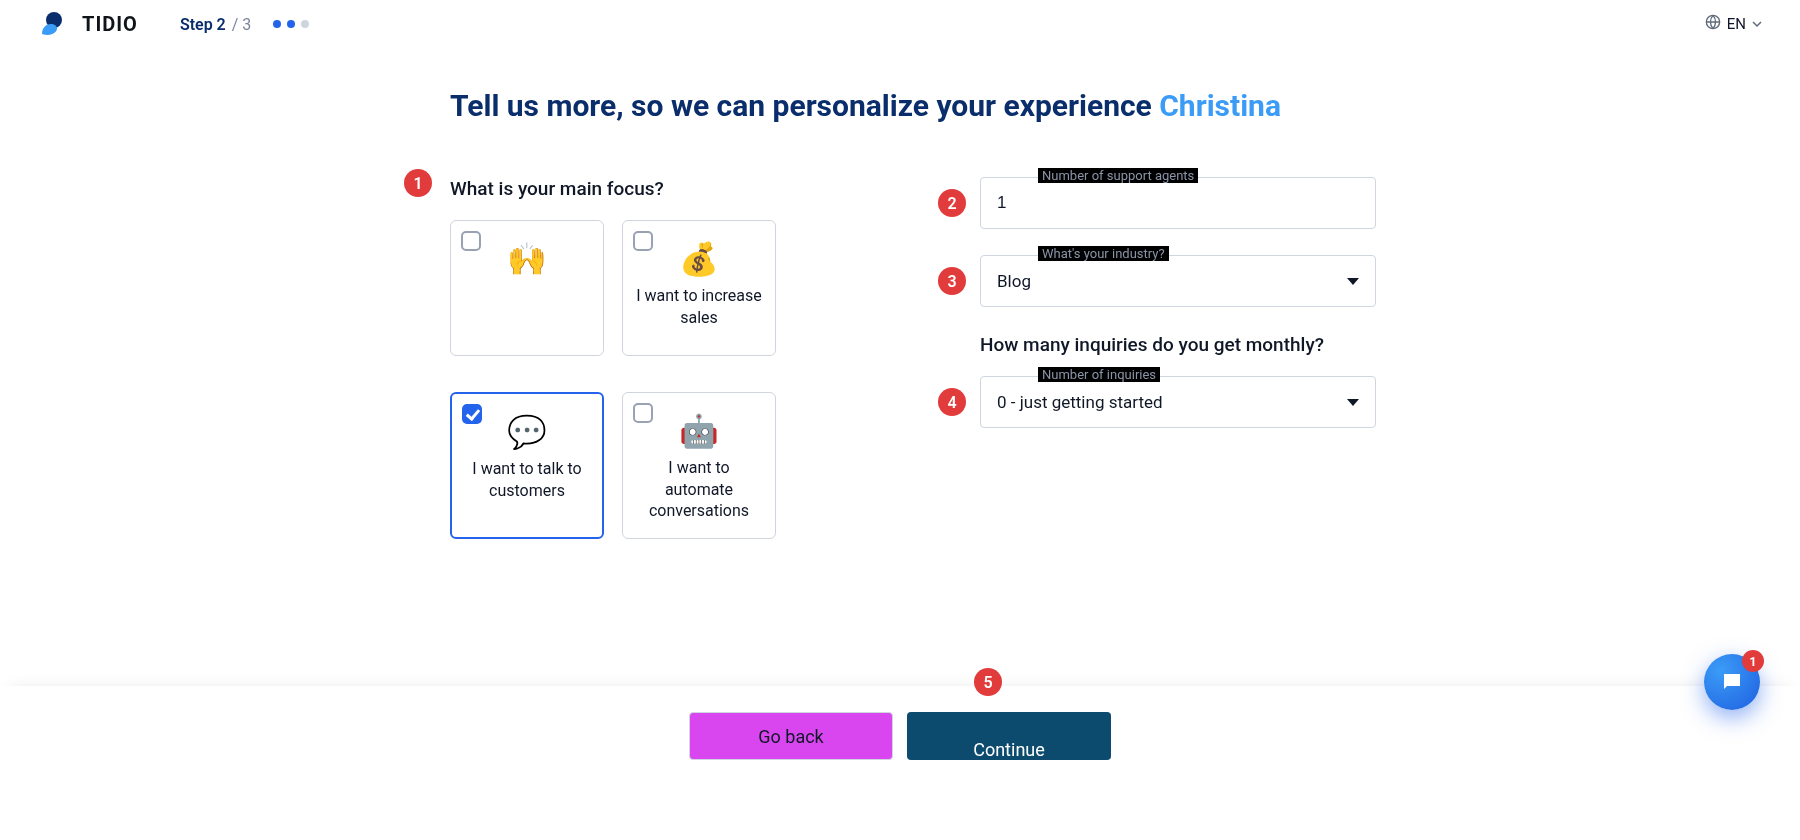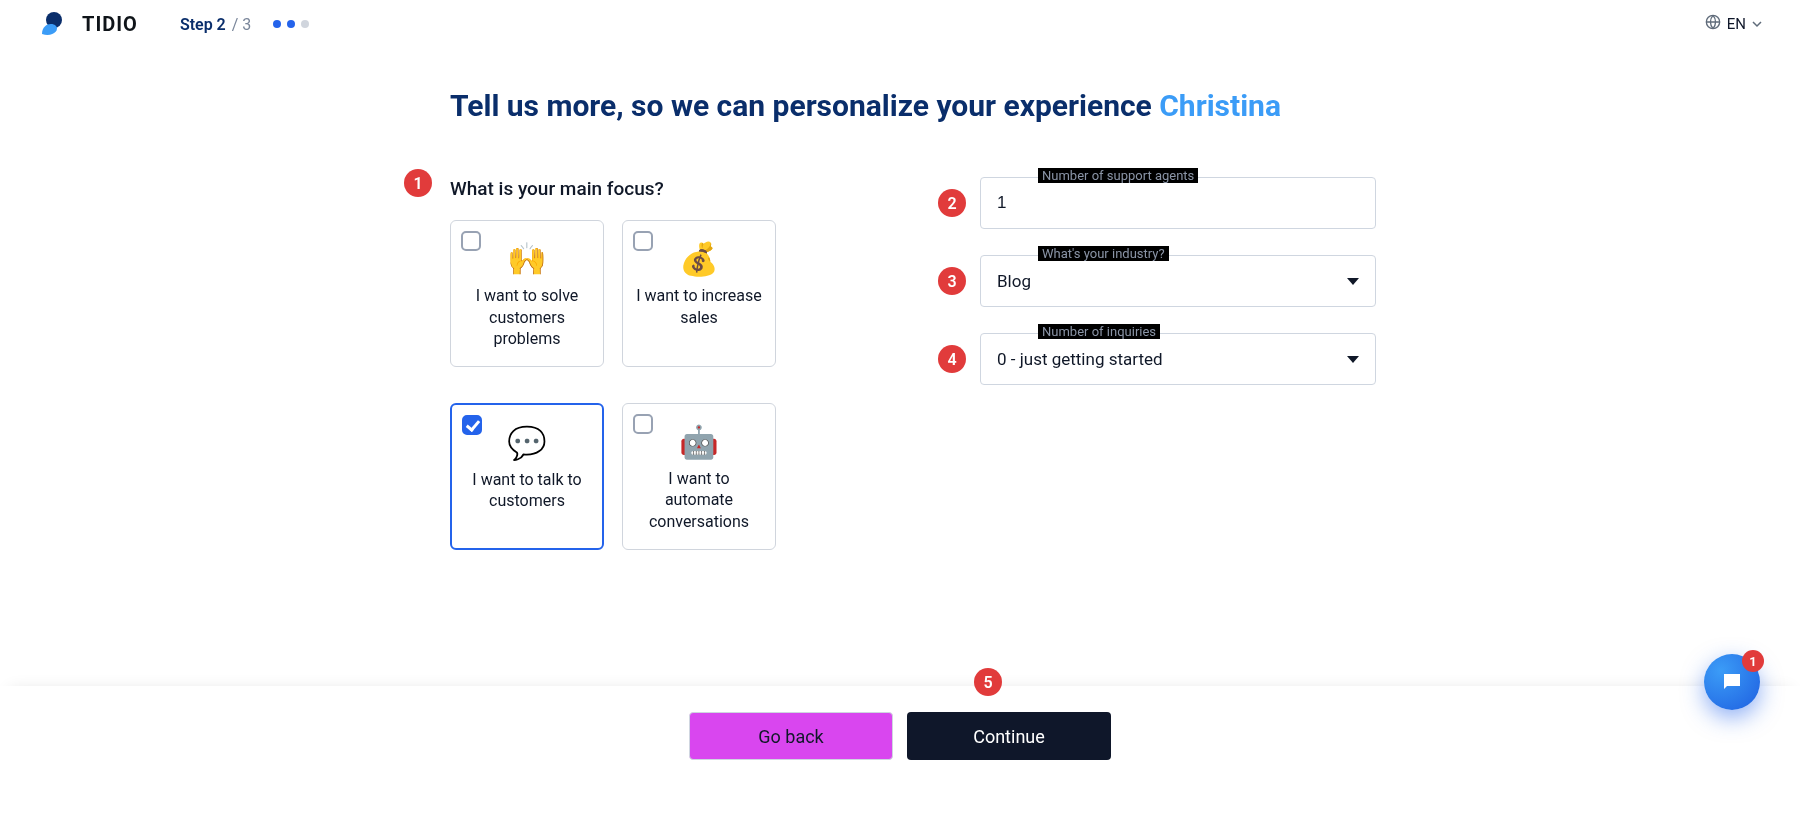--- a/index.html
+++ b/index.html
@@ -216,22 +216,23 @@
     justify-content: center;
     cursor: pointer;
   }
   .btn-secondary {
     border: 1px solid #cfd6e0;
     background: #d946ef;
     color: #101828;
   }
   .btn-primary {
     border: none;
-    background: #0f172a;
+    background: #0c4a6e;
     color: #fff;
+    align-items: flex-end;
   }
 
   
   .chat-fab {
     position: absolute;
     right: 40px;
     bottom: 130px;
     width: 56px; height: 56px;
     border-radius: 50%;
     background: radial-gradient(circle at 30% 30%, #3b9cf7, #1e5fe0);
@@ -302,21 +303,20 @@
     <div class="col col-left">
       <div class="num-badge" style="left:-46px; top:-8px;">
           <span>1</span>
         </div>
 
       <div class="question-label">What is your main focus?</div>
       <div class="card-row">
         <div class="option-card">
           <span class="option-check"></span>
           <div class="option-emoji">🙌</div>
-          <div class="option-text">I want to solve customers problems</div>
         </div>
         <div class="option-card">
           <span class="option-check"></span>
           <div class="option-emoji">💰</div>
           <div class="option-text">I want to increase sales</div>
         </div>
       </div>
 
       <div class="card-row">
         <div class="option-card selected">
@@ -348,20 +348,21 @@
         <div class="num-badge" style="left:-42px; top:12px;">
             <span>3</span>
           </div>
         <span class="floating-label">What's your industry?</span>
         <div class="select-input">
           <span>Blog</span>
           <span class="select-caret"></span>
         </div>
       </div>
 
+      <div class="question-label" style="margin-top:8px;">How many inquiries do you get monthly?</div>
 
       <div class="field-wrap">
         <div class="num-badge" style="left:-42px; top:12px;">
             <span>4</span>
           </div>
         <span class="floating-label">Number of inquiries</span>
         <div class="select-input">
           <span>0 - just getting started</span>
           <span class="select-caret"></span>
         </div>

